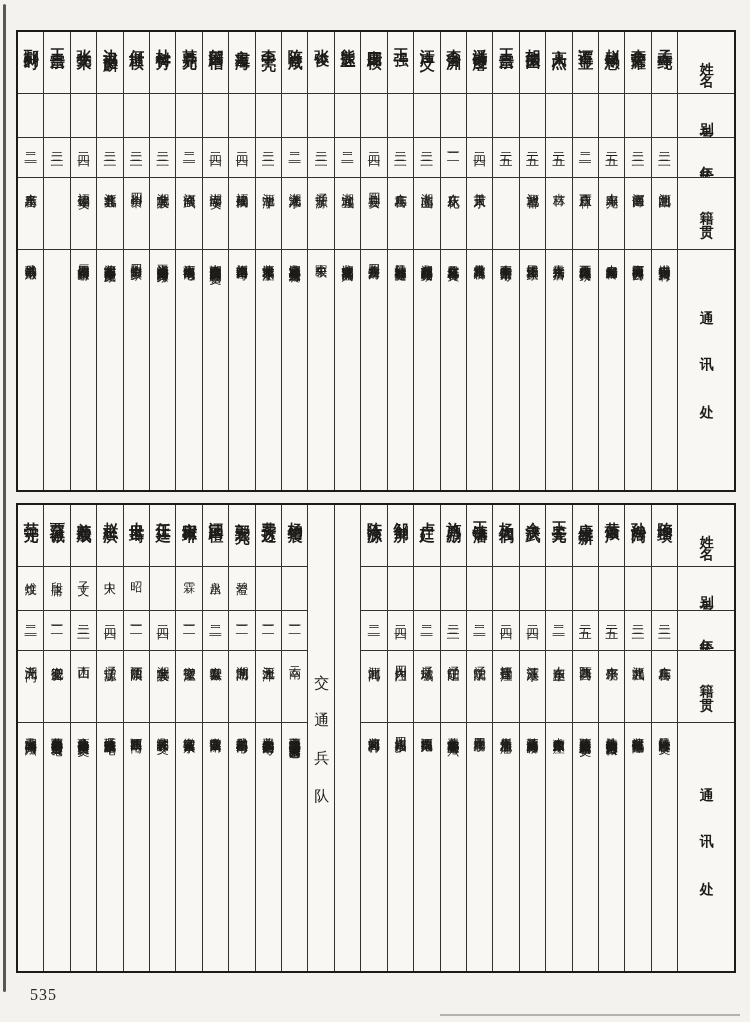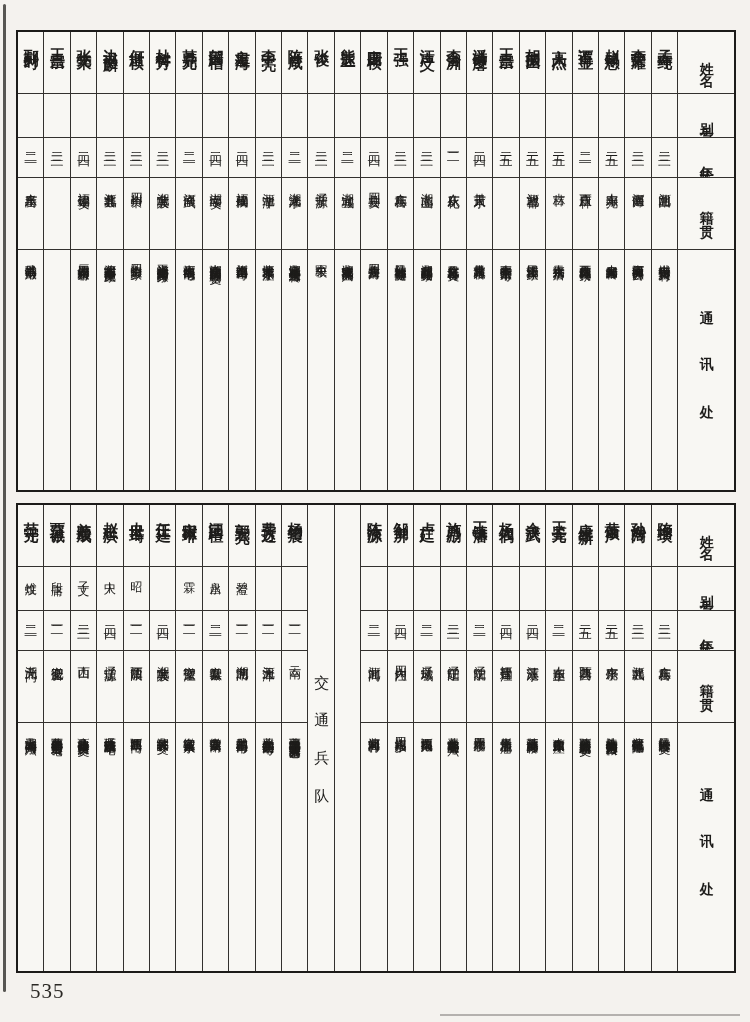--- a/index.html
+++ b/index.html
@@ -73,21 +73,21 @@
   
   .col.spacer{}
   .col.section{justify-content:center;align-items:center;}
   .section .section-label{
     writing-mode:vertical-rl;text-orientation:upright;
     font-size:15px;letter-spacing:38px;line-height:1;
   }
 
   .page-number{
     position:absolute;left:30px;bottom:18px;
-    font-size:21px;letter-spacing:1px;color:#2a2824;margin-top:20px;
+    font-size:16px;letter-spacing:1px;color:#2a2824;margin-top:20px;
   }
 </style>
 </head>
 <body>
 
 <div class="page">
   <div class="edge-left"></div>
   <div class="edge-bottom"></div>
 
   <div class="table" id="table-top">

